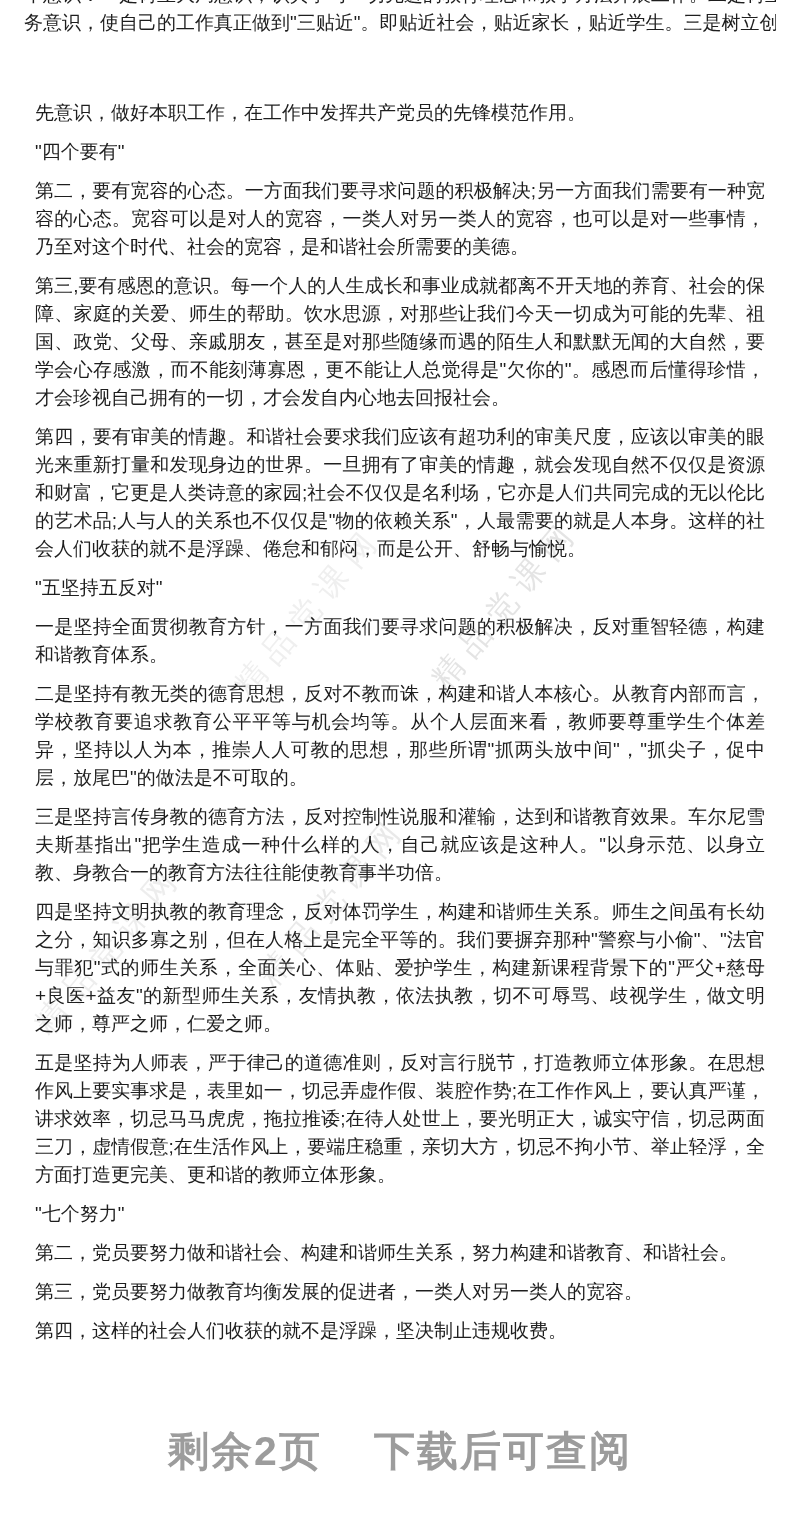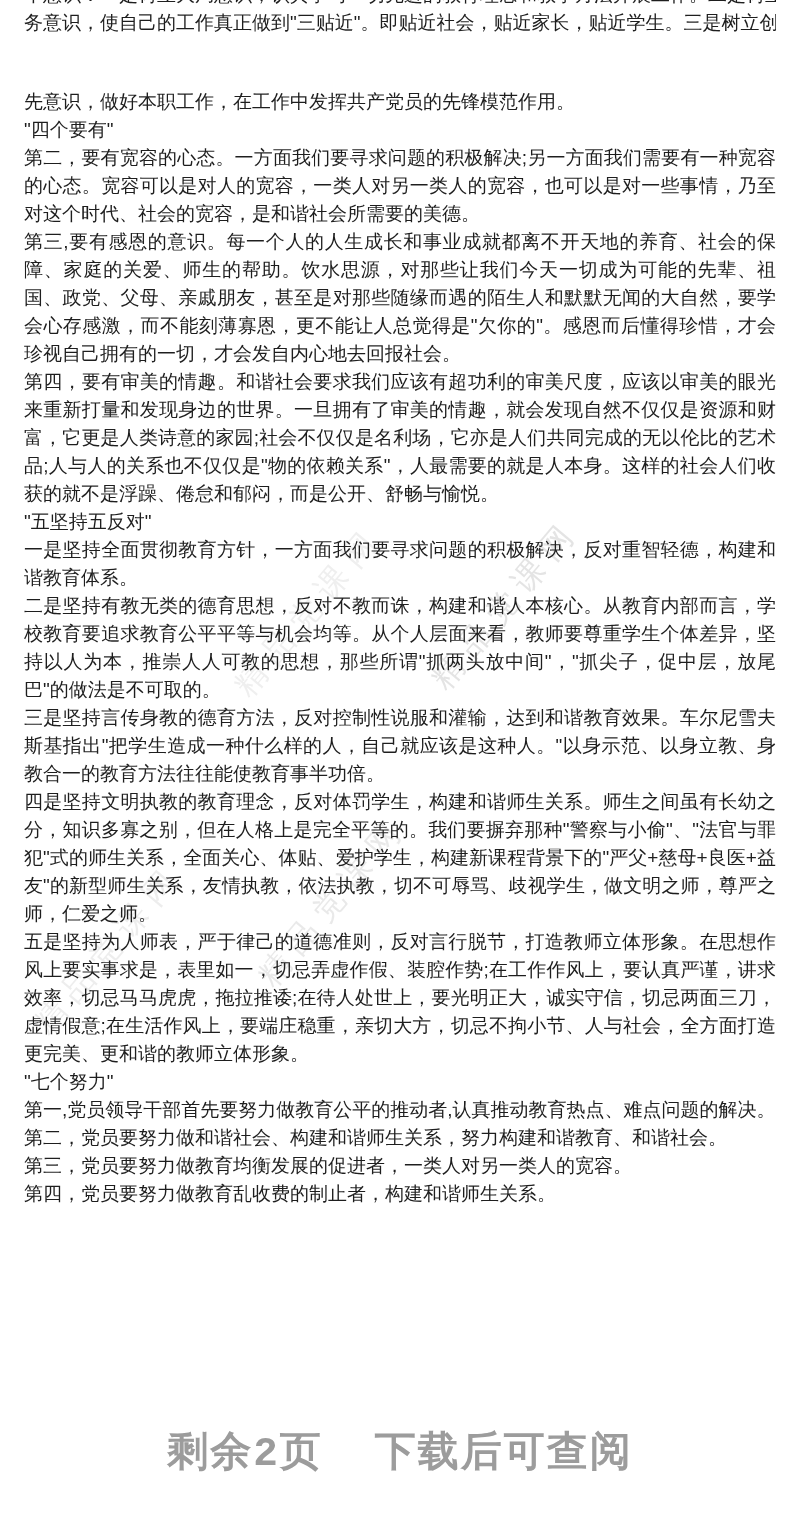--- a/index.html
+++ b/index.html
@@ -30,29 +30,29 @@
   
   .doc-text{color:#1e1e1e;font-size:19px;line-height:28px;}
   .top-block{
     position:absolute;left:24px;right:24px;top:-19px;z-index:1;
   }
   .top-block p{margin:0;white-space:nowrap;overflow:hidden;}
   .body-block{
     position:absolute;left:24px;right:24px;top:88px;z-index:1;
   }
   .body-block p{
-    margin:0;
+    margin:11px;
     text-align:justify;
     text-justify:inter-character;
   }
   
   .footer{
     position:absolute;left:0;right:0;top:1424px;z-index:1;
     text-align:center;
-    font-family:Liberation Mono, monospace;
+    font-family:Liberation Sans, sans-serif;
     font-weight:bold;
     font-size:41px;
     color:#9c9c9c;
     letter-spacing:2px;
   }
   .footer .gap{margin-left:52px;}
 </style>
 </head>
 <body>
 
@@ -74,25 +74,24 @@
     <p>先意识，做好本职工作，在工作中发挥共产党员的先锋模范作用。</p>
     <p>"四个要有"</p>
     <p>第二，要有宽容的心态。一方面我们要寻求问题的积极解决;另一方面我们需要有一种宽容的心态。宽容可以是对人的宽容，一类人对另一类人的宽容，也可以是对一些事情，乃至对这个时代、社会的宽容，是和谐社会所需要的美德。</p>
     <p>第三,要有感恩的意识。每一个人的人生成长和事业成就都离不开天地的养育、社会的保障、家庭的关爱、师生的帮助。饮水思源，对那些让我们今天一切成为可能的先辈、祖国、政党、父母、亲戚朋友，甚至是对那些随缘而遇的陌生人和默默无闻的大自然，要学会心存感激，而不能刻薄寡恩，更不能让人总觉得是"欠你的"。感恩而后懂得珍惜，才会珍视自己拥有的一切，才会发自内心地去回报社会。</p>
     <p>第四，要有审美的情趣。和谐社会要求我们应该有超功利的审美尺度，应该以审美的眼光来重新打量和发现身边的世界。一旦拥有了审美的情趣，就会发现自然不仅仅是资源和财富，它更是人类诗意的家园;社会不仅仅是名利场，它亦是人们共同完成的无以伦比的艺术品;人与人的关系也不仅仅是"物的依赖关系"，人最需要的就是人本身。这样的社会人们收获的就不是浮躁、倦怠和郁闷，而是公开、舒畅与愉悦。</p>
     <p>"五坚持五反对"</p>
     <p>一是坚持全面贯彻教育方针，一方面我们要寻求问题的积极解决，反对重智轻德，构建和谐教育体系。</p>
     <p>二是坚持有教无类的德育思想，反对不教而诛，构建和谐人本核心。从教育内部而言，学校教育要追求教育公平平等与机会均等。从个人层面来看，教师要尊重学生个体差异，坚持以人为本，推崇人人可教的思想，那些所谓"抓两头放中间"，"抓尖子，促中层，放尾巴"的做法是不可取的。</p>
     <p>三是坚持言传身教的德育方法，反对控制性说服和灌输，达到和谐教育效果。车尔尼雪夫斯基指出"把学生造成一种什么样的人，自己就应该是这种人。"以身示范、以身立教、身教合一的教育方法往往能使教育事半功倍。</p>
     <p>四是坚持文明执教的教育理念，反对体罚学生，构建和谐师生关系。师生之间虽有长幼之分，知识多寡之别，但在人格上是完全平等的。我们要摒弃那种"警察与小偷"、"法官与罪犯"式的师生关系，全面关心、体贴、爱护学生，构建新课程背景下的"严父+慈母+良医+益友"的新型师生关系，友情执教，依法执教，切不可辱骂、歧视学生，做文明之师，尊严之师，仁爱之师。</p>
-    <p>五是坚持为人师表，严于律己的道德准则，反对言行脱节，打造教师立体形象。在思想作风上要实事求是，表里如一，切忌弄虚作假、装腔作势;在工作作风上，要认真严谨，讲求效率，切忌马马虎虎，拖拉推诿;在待人处世上，要光明正大，诚实守信，切忌两面三刀，虚情假意;在生活作风上，要端庄稳重，亲切大方，切忌不拘小节、人与社会，全方面打造更完美、更和谐的教师立体形象。</p>
+    <p>五是坚持为人师表，严于律己的道德准则，反对言行脱节，打造教师立体形象。在思想作风上要实事求是，表里如一，切忌弄虚作假、装腔作势;在工作作风上，要认真严谨，讲求效率，切忌马马虎虎，拖拉推诿;在待人处世上，要光明正大，诚实守信，切忌两面三刀，虚情假意;在生活作风上，要端庄稳重，亲切大方，切忌不拘小节、举止轻浮，全方面打造更完美、更和谐的教师立体形象。</p>
     <p>"七个努力"</p>
-    <p>第一,党员领导干部首先要努力做教育公平的推动者,认真推动教育热点、难点问题的解决。</p>
     <p>第二，党员要努力做和谐社会、构建和谐师生关系，努力构建和谐教育、和谐社会。</p>
     <p>第三，党员要努力做教育均衡发展的促进者，一类人对另一类人的宽容。</p>
-    <p>第四，党员要努力做教育乱收费的制止者，构建和谐师生关系。</p>
+    <p>第四，这样的社会人们收获的就不是浮躁，坚决制止违规收费。</p>
   </div>
 
   <div class="footer">
     <span>剩余2页</span><span class="gap">下载后可查阅</span>
   </div>
 
 </div>
 
 </body></html>

